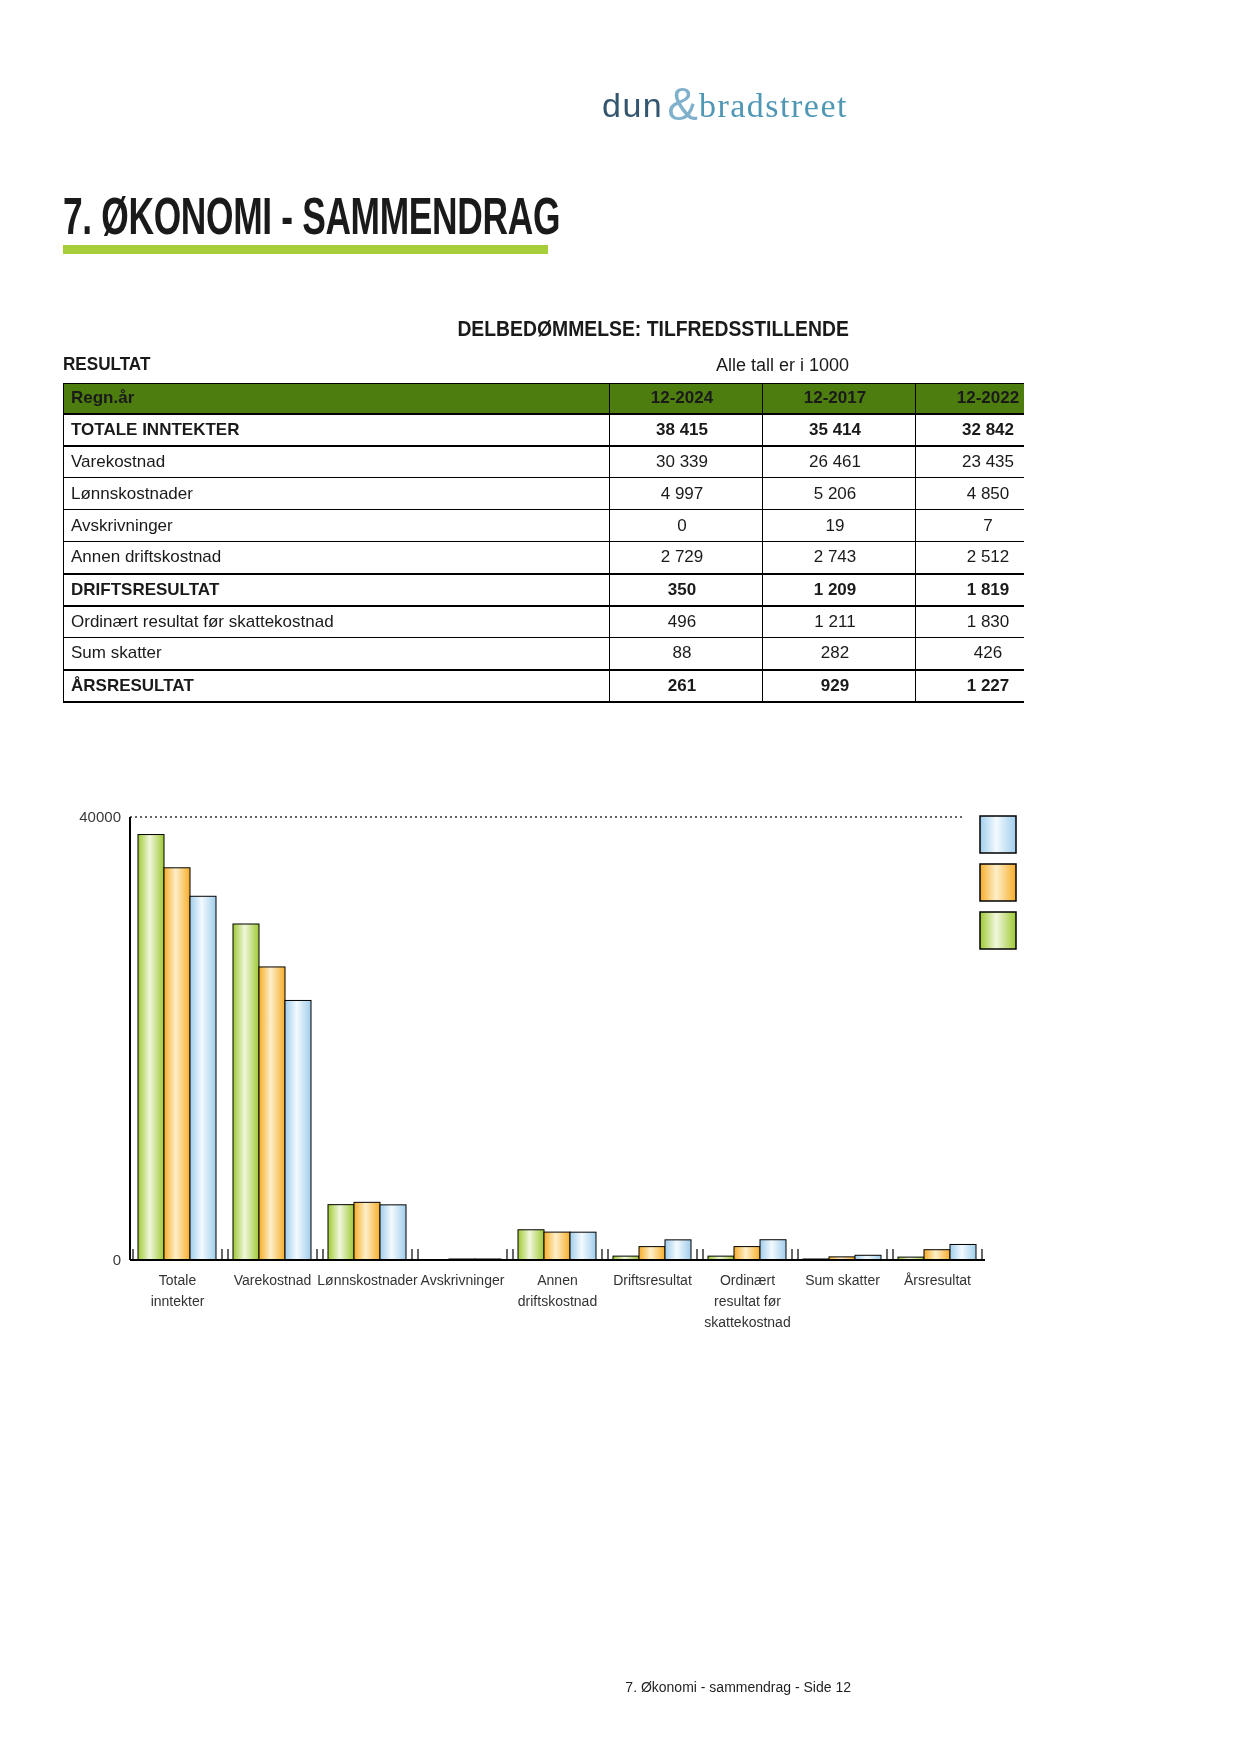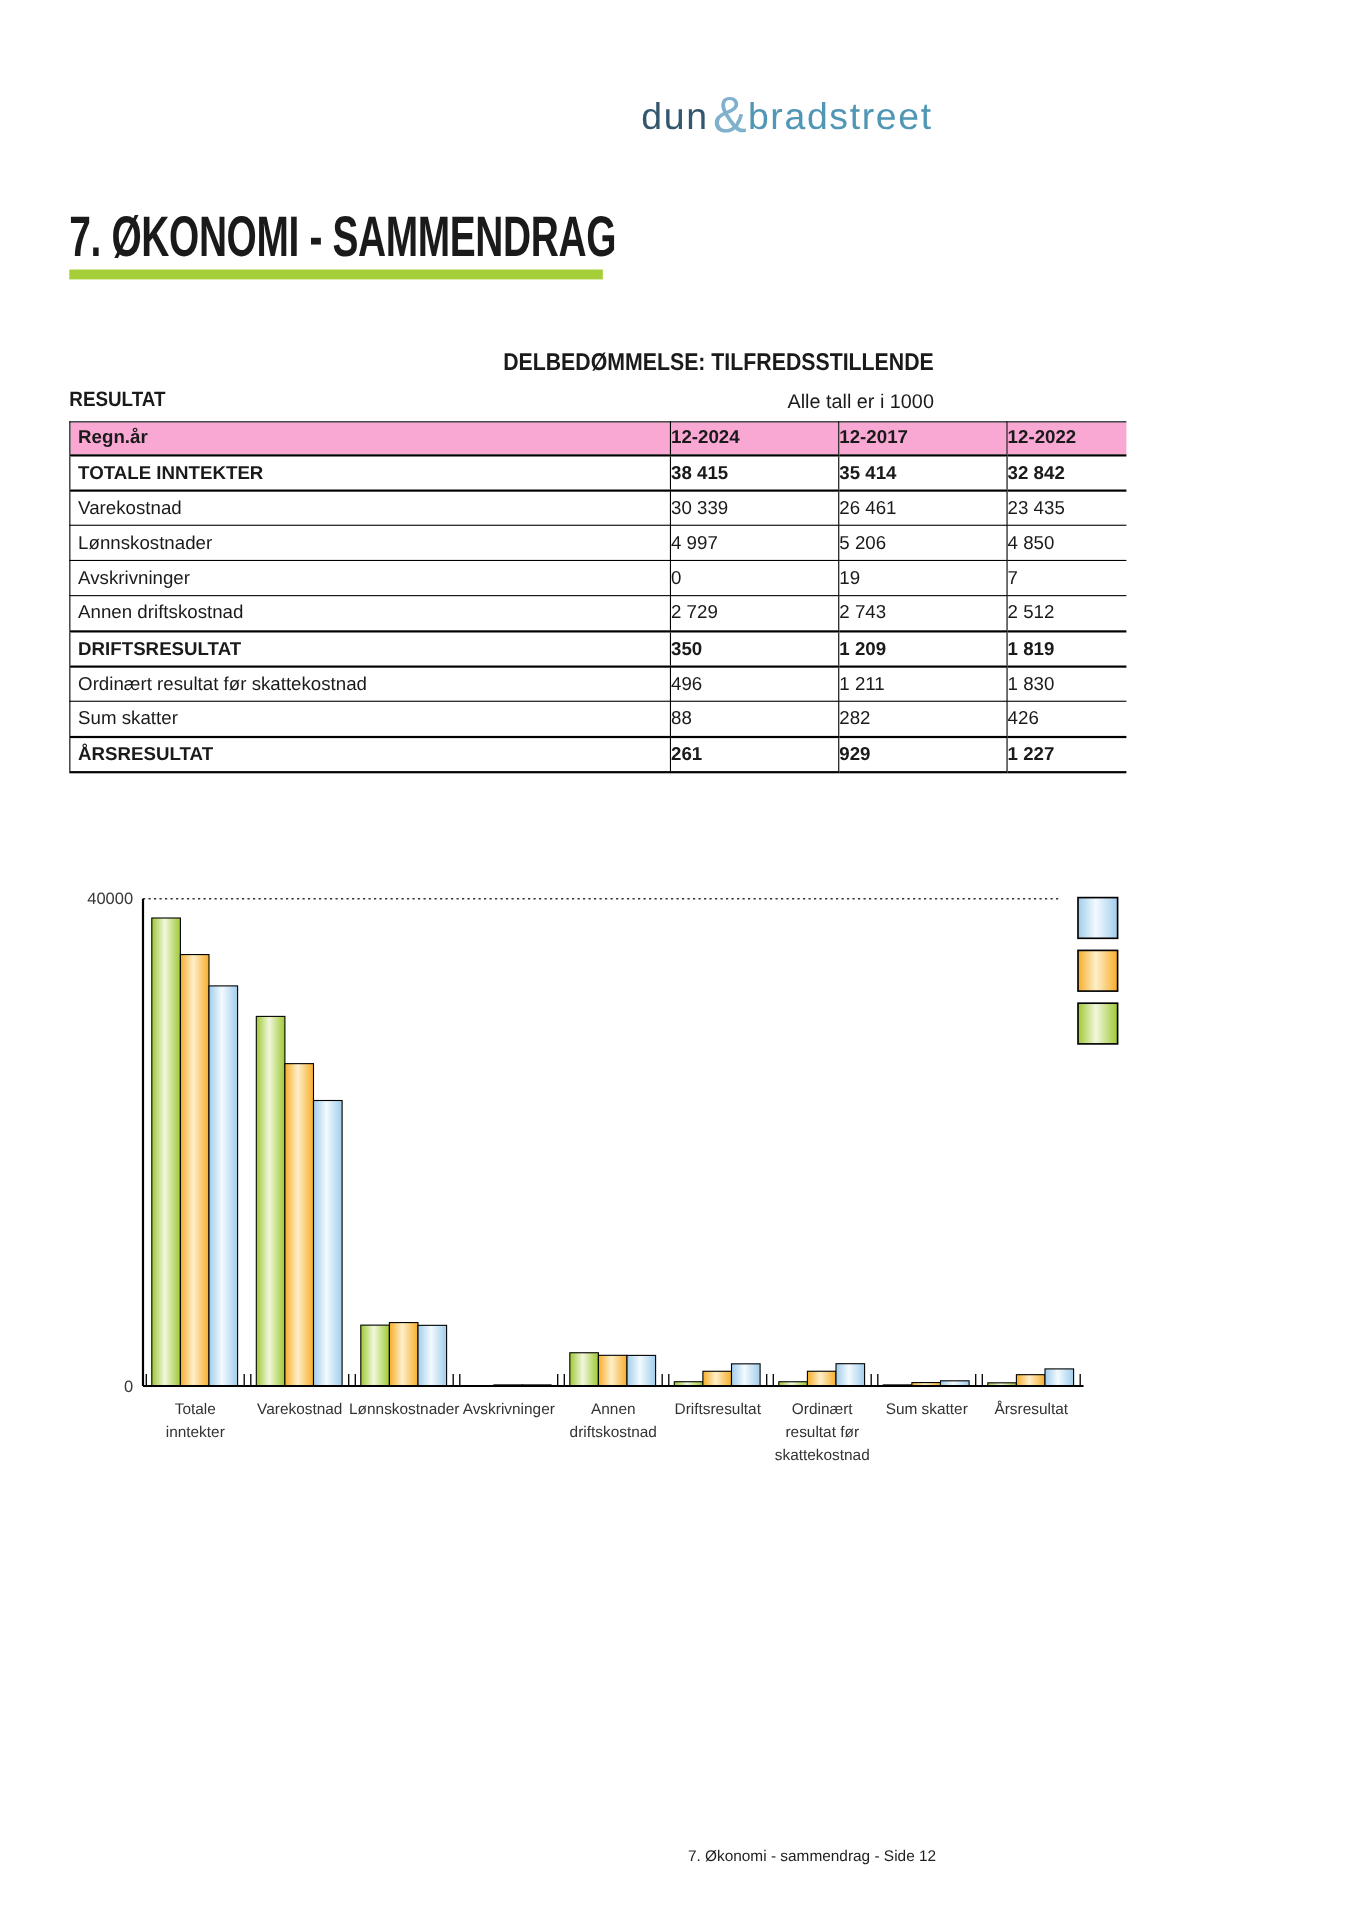--- a/index.html
+++ b/index.html
@@ -4,41 +4,41 @@
 <style>
   * { margin:0; padding:0; box-sizing:border-box; }
   html,body { background:#ffffff; }
   body { font-family:"Liberation Sans", sans-serif; color:#1a1a1a; }
   .page { position:relative; width:1024px; height:1754px; background:#fff; overflow:hidden; }
 
   
   .logo { position:absolute; top:74px; right:176px; display:flex; align-items:baseline; white-space:nowrap; }
   .logo-dun { font-size:34px; color:#33566e; letter-spacing:1.5px; }
   .logo-amp { font-size:46px; color:#7fb0cc; margin:0 1px 0 4px; position:relative; top:3px; font-weight:400; }
-  .logo-bradstreet { font-size:34px; color:#5096b5; letter-spacing:1.5px; }
+  .logo-bradstreet { font-size:34px; color:#5096b5; letter-spacing:1.5px;font-family:Liberation Serif, serif; }
 
   
   .title { position:absolute; left:63px; top:186px; font-size:52px; font-weight:bold;
            letter-spacing:-0.5px; white-space:nowrap; transform:scaleX(0.68); transform-origin:left center; }
   .title-underline { position:absolute; left:63px; top:245px; width:485px; height:9px; background:#a6ce38; }
 
   .assessment { position:absolute; right:175px; top:316px; font-size:22px; font-weight:bold;
                 white-space:nowrap; transform:scaleX(0.88); transform-origin:right center; }
   .section-label { position:absolute; left:63px; top:353px; font-size:19px; font-weight:bold;
                    transform:scaleX(0.9); transform-origin:left center; }
   .unit-note { position:absolute; right:175px; top:355px; font-size:18px;margin-left:30px; }
 
   
   table.results { position:absolute; left:63px; top:383px; width:1005px; border-collapse:collapse;
                   table-layout:fixed; border:1.5px solid #000; font-size:17px; }
   table.results th, table.results td { border:1px solid #000; overflow:hidden; white-space:nowrap; }
-  table.results thead th { background:#f9a8d4; height:30px; font-weight:bold; border-bottom:2px solid #000; }
+  table.results thead th { background:#4d7c0f; height:30px; font-weight:bold; border-bottom:2px solid #000; }
   table.results tbody td { height:32px; background:#fff; }
   .label-cell { text-align:left; padding-left:7px; }
-  .value-cell { text-align:left; padding-right:8px;margin-top:44px; }
+  .value-cell { text-align:center; padding-right:8px;margin-top:44px; }
   tr.bold-row td { font-weight:bold; border-top:2px solid #000; border-bottom:2px solid #000; }
 
   
   svg.chart { position:absolute; left:0; top:700px; }
   .cat-label { font-size:14px; fill:#333; }
   .ytick-label { font-size:15px; fill:#3a3a3a; }
   .legend-label { font-size:15px; fill:#404040; }
 
   .footer { position:absolute; right:173px; top:1679px; font-size:14px; color:#1f1f1f; }
 </style>

